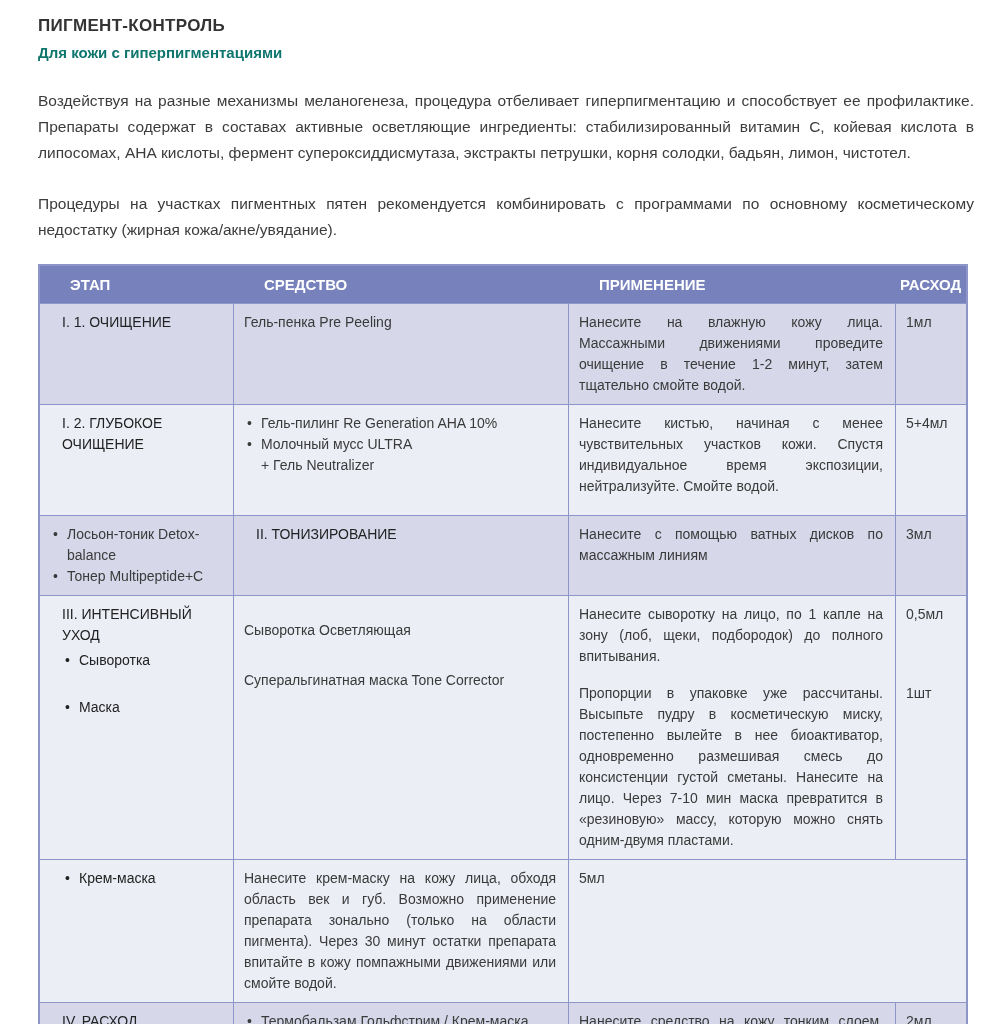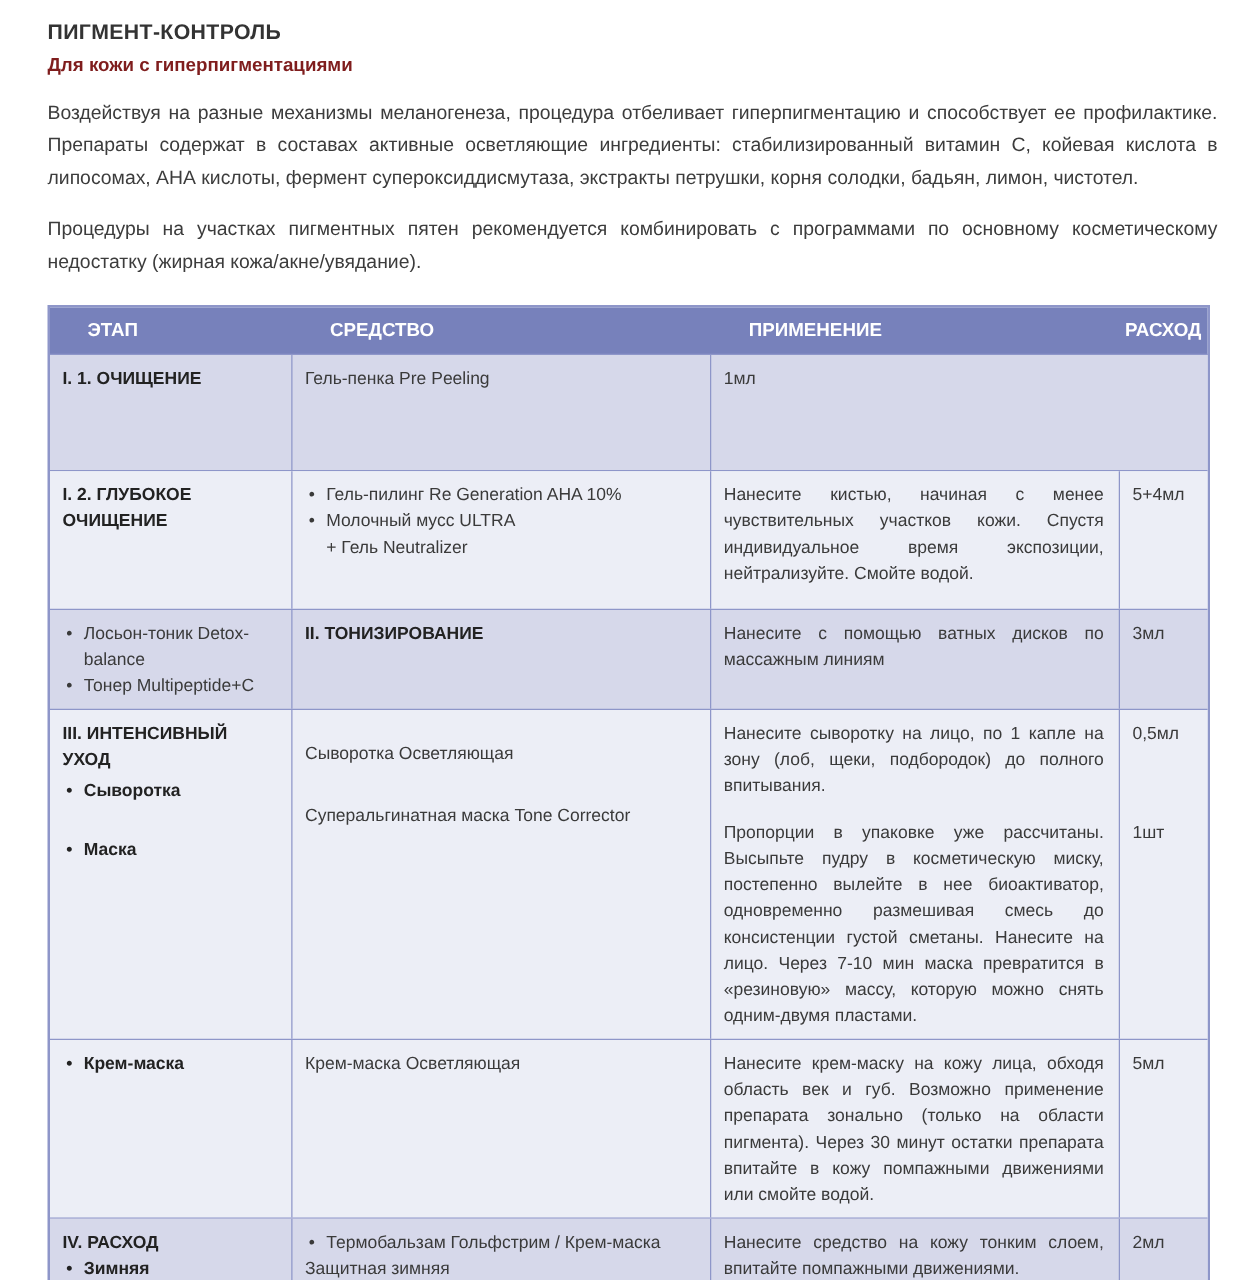--- a/index.html
+++ b/index.html
@@ -17,28 +17,28 @@
     font-family:"Liberation Sans","DejaVu Sans",sans-serif;
     color:var(--text);
     overflow:hidden;
   }
   .page{padding:13px 32px 0 38px;}
   .title{
     font-size:17px;font-weight:bold;color:var(--title);
     letter-spacing:0.3px;line-height:26px;
   }
   .subtitle{
-    font-size:15px;font-weight:bold;color:#7f1d1d;
+    font-size:15px;font-weight:bold;color:#0f766e;
     margin-top:4px;line-height:20px;
   }
   .intro{
     width:936px;
     font-size:15.5px;line-height:26px;color:#3c3c3c;
     text-align:justify;hyphens:auto;
-    margin-top:15px;
+    margin-top:25px;
   }
   
   .tbl{
     margin-top:21px;
     width:930px;
     border:2px solid var(--border);
     background:#fff;
   }
   .trow{
     display:grid;
@@ -55,21 +55,21 @@
   .cell:last-child{border-right:none;}
   .thead{background:var(--header-bg);min-height:38px;}
   .thead .cell{
     display:flex;align-items:center;
     color:#ffffff;font-weight:bold;font-size:15px;
     border-right:none;padding-top:0;padding-bottom:0;padding-left:30px;
   }
   .thead .cell.usage{padding-left:4px;}
   .shade-dark{background:var(--row-dark);}
   .shade-light{background:var(--row-light);}
-  .stage{font-weight:bold;color:#222;}
+  .stage{font-weight:normal;color:#222;margin-left:12px;}
   .stage-title{line-height:21px;}
   .app{text-align:justify;}
   ul.blist{list-style:none;}
   ul.blist li{
     position:relative;padding-left:17px;line-height:21px;
   }
   ul.blist li::before{
     content:"•";position:absolute;left:3px;top:0;
   }
   .no-bullet{padding-left:0;line-height:21px;}
@@ -111,20 +111,23 @@
       <div class="cell usage">РАСХОД</div>
     </div>
 
     <div class="trow r1 shade-dark">
       <div class="cell stage">
         <div class="stage-title">I. 1. ОЧИЩЕНИЕ</div>
       </div>
       <div class="cell">
         <div>Гель-пенка Pre Peeling</div>
       </div>
+      <div class="cell app">
+        <div>Нанесите на влажную кожу лица. Массажными движениями проведите очищение в течение 1-2 минут, затем тщательно смойте водой.</div>
+      </div>
       <div class="cell">
         <div>1мл</div>
       </div>
     </div>
 
     <div class="trow r2 shade-light">
       <div class="cell stage">
         <div class="stage-title">I. 2. ГЛУБОКОЕ ОЧИЩЕНИЕ</div>
       </div>
       <div class="cell">
@@ -181,23 +184,20 @@
         <div class="use-2">1шт</div>
       </div>
     </div>
 
     <div class="trow r5 shade-light">
       <div class="cell stage">
         <ul class="blist">
           <li>Крем-маска</li>
         </ul>
       </div>
-      <div class="cell">
-        <div>Крем-маска Осветляющая</div>
-      </div>
       <div class="cell app">
         <div>Нанесите крем-маску на кожу лица, обходя область век и губ. Возможно применение препарата зонально (только на области пигмента). Через 30 минут остатки препарата впитайте в кожу помпажными движениями или смойте водой.</div>
       </div>
       <div class="cell">
         <div>5мл</div>
       </div>
     </div>
 
     <div class="trow r6 shade-dark">
       <div class="cell stage">

